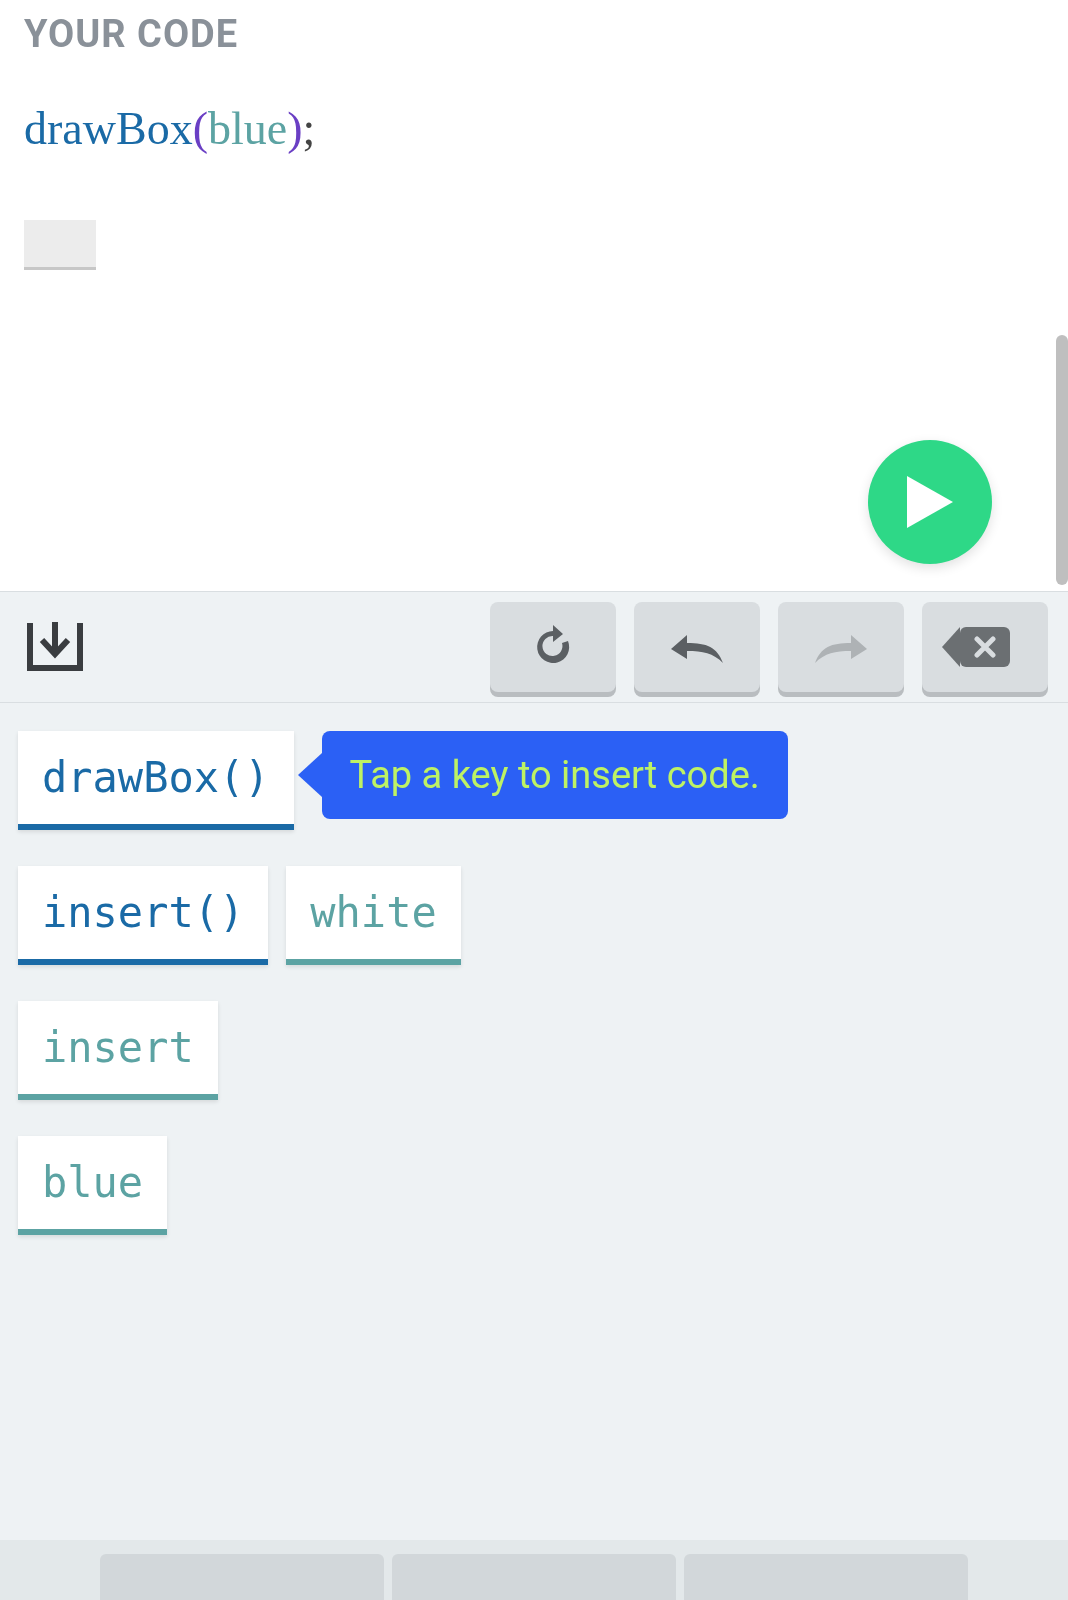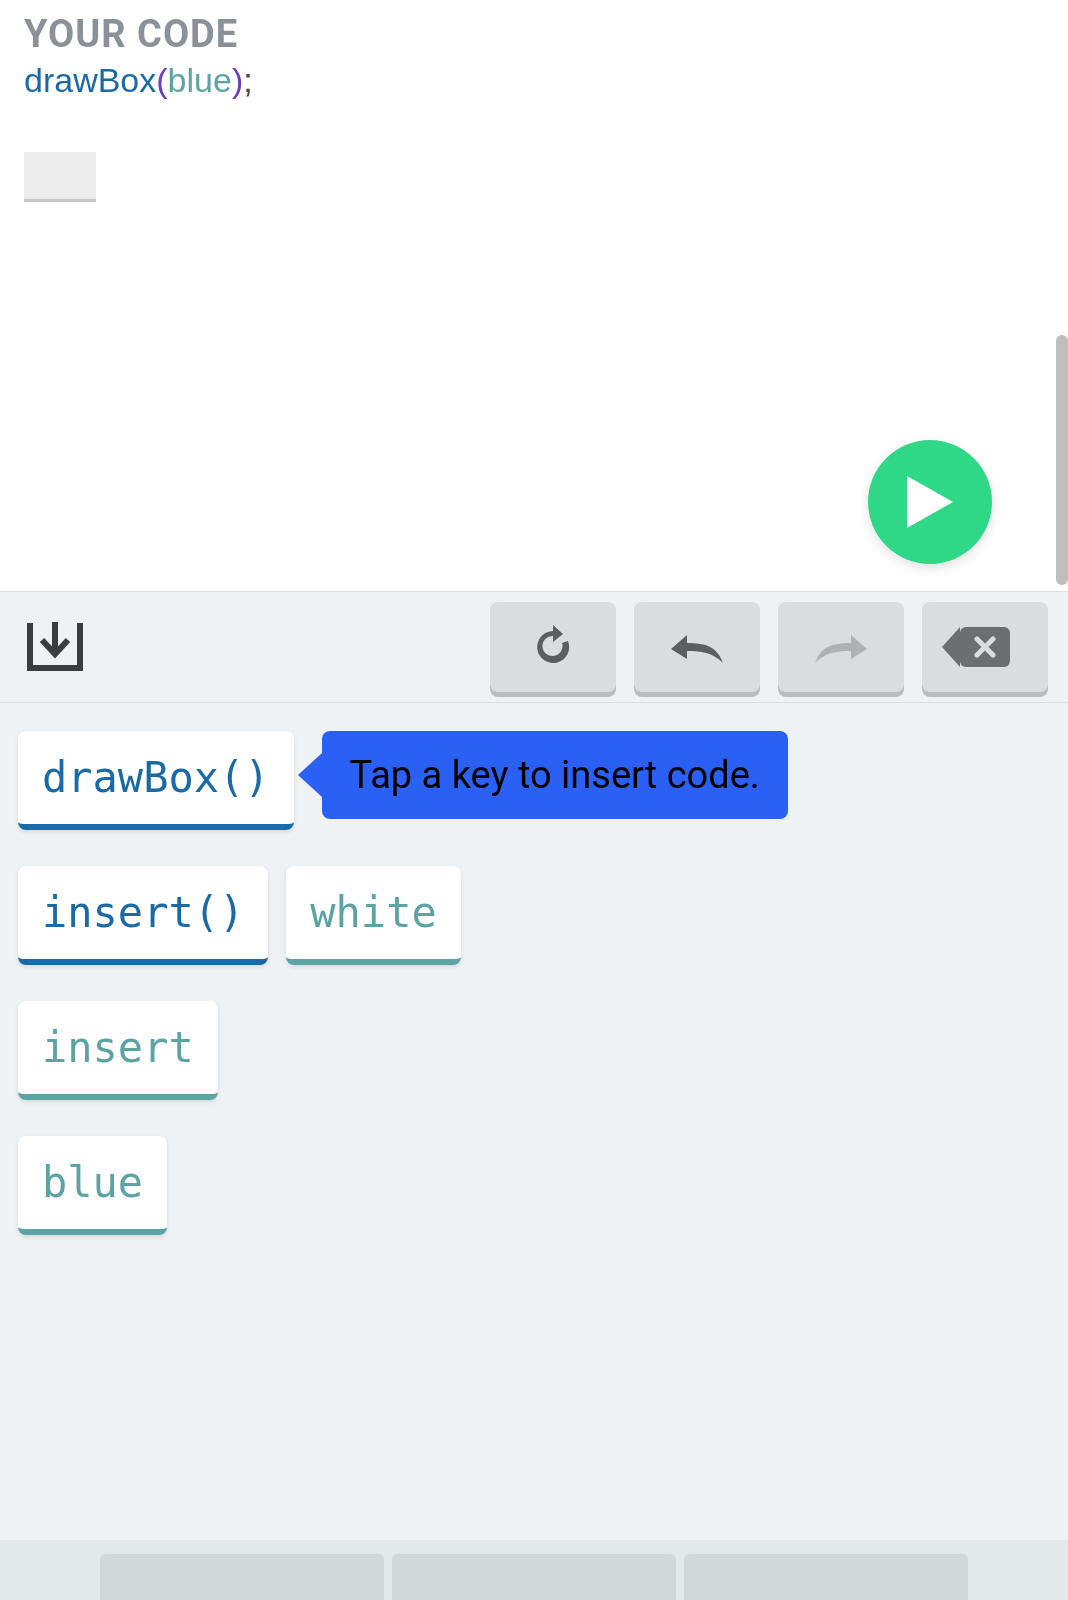--- a/index.html
+++ b/index.html
@@ -8,24 +8,25 @@
     position: relative;
     width: 100%;
     padding: 12px 24px 0 24px;
     background: #fff;
   }
   .section-title {
     font-size: 38px;
     font-weight: 700;
     color: #8a9199;
     letter-spacing: 1px;
+    margin-bottom: 40px;
   }
   .code-lines {
-    font-family: Liberation Sans, sans-serif;
-    font-size: 34px;
+    font-family: Liberation Serif, serif;
+    font-size: 46px;
     line-height: 1.45;
   }
   .code-line { margin-bottom: 45px; white-space: pre; }
   .tok-func { color: #1a6aa6; }
   .tok-paren { color: #6a3fc4; }
   .tok-arg { color: #5ca3a3; }
   .tok-semi { color: #444; }
   .cursor-slot {
     display: inline-block;
     width: 72px;
@@ -116,29 +117,29 @@
     display: flex;
     flex-direction: column;
     gap: 36px;
   }
   .key-row { display: flex; gap: 18px; align-items: flex-start; }
   .ckey {
     background:#fff;
     padding: 22px 24px;
     font-family: "SFMono-Regular", Consolas, monospace;
     font-size: 42px;
-    border-radius: 8px;
+    border-radius: 0;
     cursor:pointer;
   }
   .ckey.func { color:#1a6aa6; border-bottom: 6px solid #1a6aa6; box-shadow: 0 2px 4px rgba(0,0,0,0.1);}
   .ckey.arg  { color:#5ca3a3; border-bottom: 6px solid #5ca3a3; box-shadow: 0 2px 4px rgba(0,0,0,0.1);}
   .tooltip {
     position: relative;
     background:#2b60f5;
-    color:#000000;
+    color:#bef264;
     font-size: 38px;
     padding: 22px 28px;
     border-radius: 8px;
     margin-left: 10px;
   }
   .tooltip::before {
     content:'';
     position:absolute;
     left:-24px;
     top:50%;

